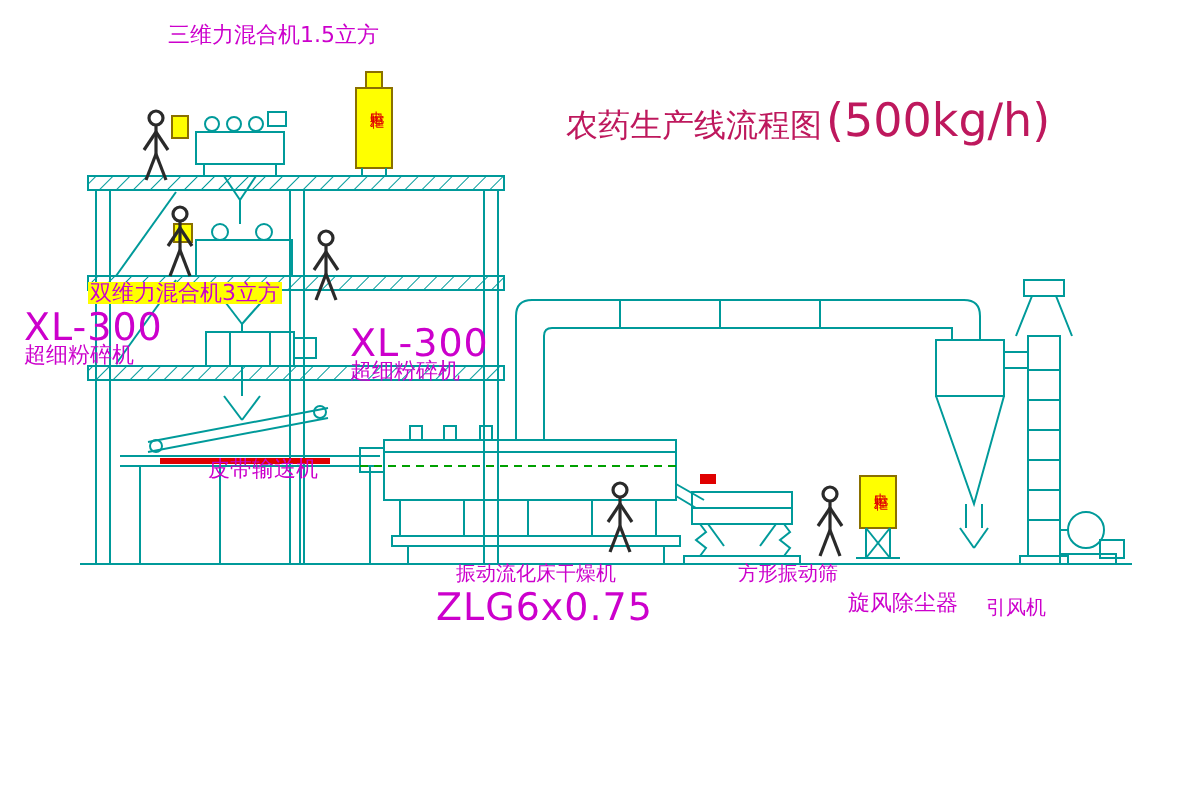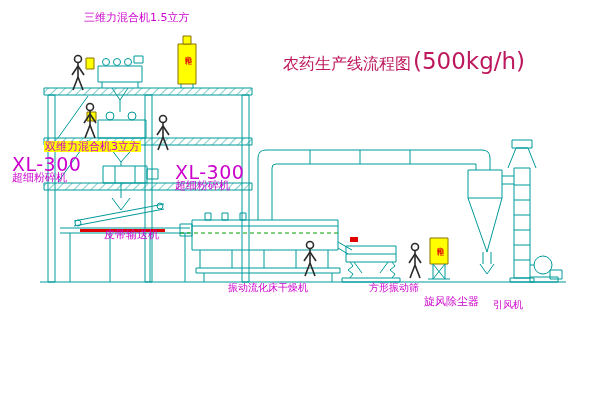--- a/index.html
+++ b/index.html
@@ -214,20 +214,21 @@
 
   <span class="label model" style="left:12px;top:155px;">XL-300</span>
   <span class="label tiny" style="left:12px;top:172px;">超细粉碎机</span>
 
   <span class="label model" style="left:175px;top:163px;">XL-300</span>
   <span class="label tiny" style="left:175px;top:180px;">超细粉碎机</span>
 
   <span class="label tiny" style="left:104px;top:197px;margin-top:32px;">皮带输送机</span>
 
   <span class="label small" style="left:228px;top:283px;font-family:Liberation Serif, serif;">振动流化床干燥机</span>
+  <span class="label model" style="left:218px;top:295px;">ZLG6x0.75</span>
 
   <span class="label small" style="left:340px;top:283px;margin-left:29px;">方形振动筛</span>
 
   <span class="label tiny" style="left:424px;top:296px;">旋风除尘器</span>
   <span class="label small" style="left:493px;top:300px;">引风机</span>
 
   <span class="cab-text" style="left:184px;top:50px;">电控柜</span>
   <span class="cab-text" style="left:436px;top:241px;">电控柜</span>
 
 </div>

